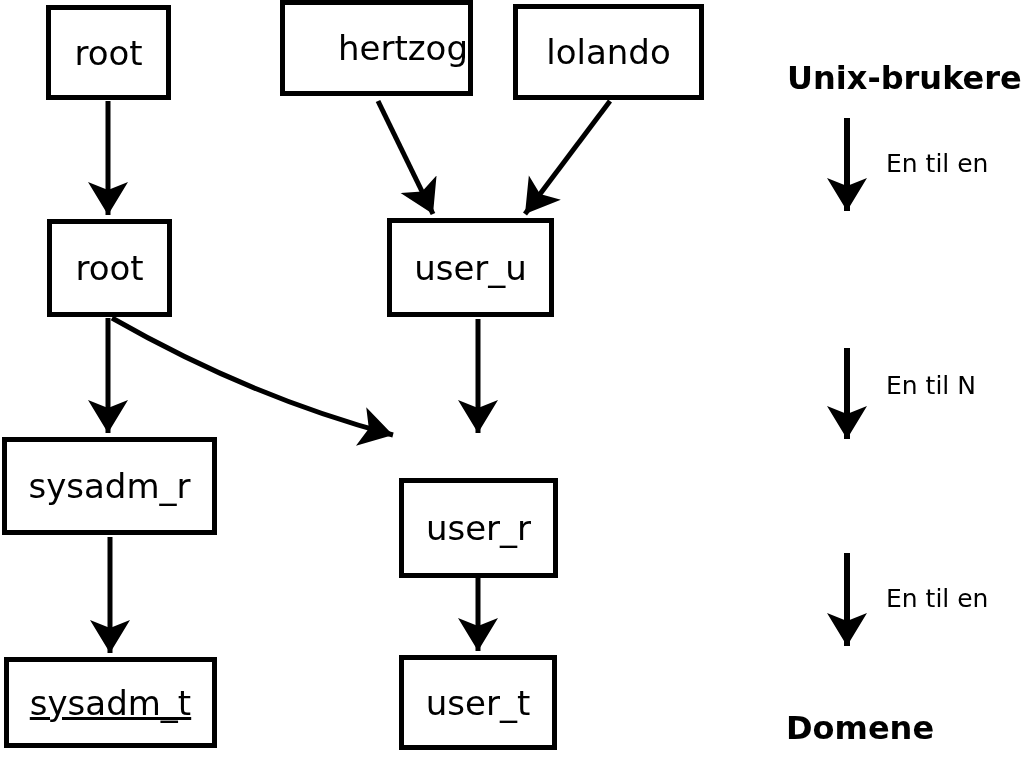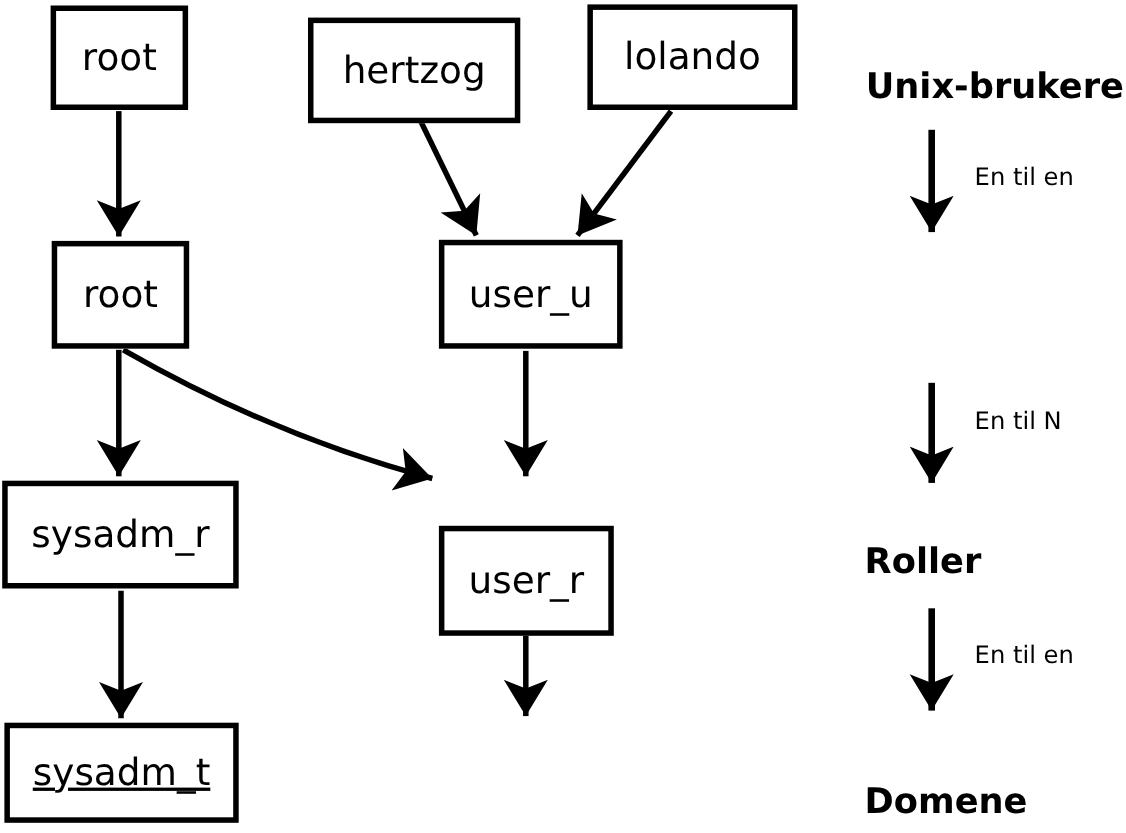--- a/index.html
+++ b/index.html
@@ -40,31 +40,31 @@
     position: absolute;
     font-weight: bold;
     font-size: 32px;
     line-height: 1.32;
     white-space: pre;
     margin-top: 28px;
   }
   .legend-rel {
     position: absolute;
     font-weight: normal;
-    font-size: 22px;
+    font-size: 25px;
     line-height: 1.2;
     white-space: nowrap;
   }
 
   
   .n-unix-root    { left: 46px;  top: 5px;   width: 125px; height: 95px; }
-  .n-hertzog      { left: 280px; top: 16px;   width: 193px; height: 96px; }
-  .n-lolando      { left: 534px; top: 4px;   width: 191px; height: 96px; }
+  .n-hertzog      { left: 280px; top: 0;   width: 193px; height: 96px; justify-content: flex-end; }
+  .n-lolando      { left: 513px; top: 4px;   width: 191px; height: 96px; }
   .n-selinux-root { left: 47px;  top: 219px; width: 125px; height: 98px; }
-  .n-user-u       { left: 399px; top: 218px; width: 167px; height: 99px; }
+  .n-user-u       { left: 387px; top: 218px; width: 167px; height: 99px; }
   .n-sysadm-r     { left: 2px;   top: 437px; width: 215px; height: 98px; justify-content: center; }
   .n-user-r       { left: 399px; top: 437px; width: 159px; height: 100px; margin-top: 41px; }
   .n-sysadm-t     { left: 4px;   top: 657px; width: 213px; height: 91px; text-decoration: underline; }
   .n-user-t       { left: 399px; top: 655px; width: 158px; height: 95px; }
 
   
   .l-unix    { left: 787px; top: 29px;  }
   .l-rel1    { left: 886px; top: 149px; }
   .l-selinux { left: 785px; top: 220px; }
   .l-rel2    { left: 886px; top: 371px; }
@@ -115,27 +115,29 @@
   </div>
   <div class="node n-sysadm-r">
     <span>sysadm_r</span>
   </div>
   <div class="node n-user-r">
     <span>user_r</span>
   </div>
   <div class="node n-sysadm-t">
     <span>sysadm_t</span>
   </div>
+  <div class="node n-user-t">
+    <span>user_t</span>
+  </div>
 
   <div class="legend-label l-unix">Unix-brukere</div>
 
   <div class="legend-rel l-rel1">En til en</div>
 
 
   <div class="legend-rel l-rel2">En til N</div>
 
-  <div class="legend-label l-roller">Roller</div>
 
   <div class="legend-rel l-rel3">En til en</div>
 
   <div class="legend-label l-domene">Domene</div>
 
 </div>
 
 </body></html>

